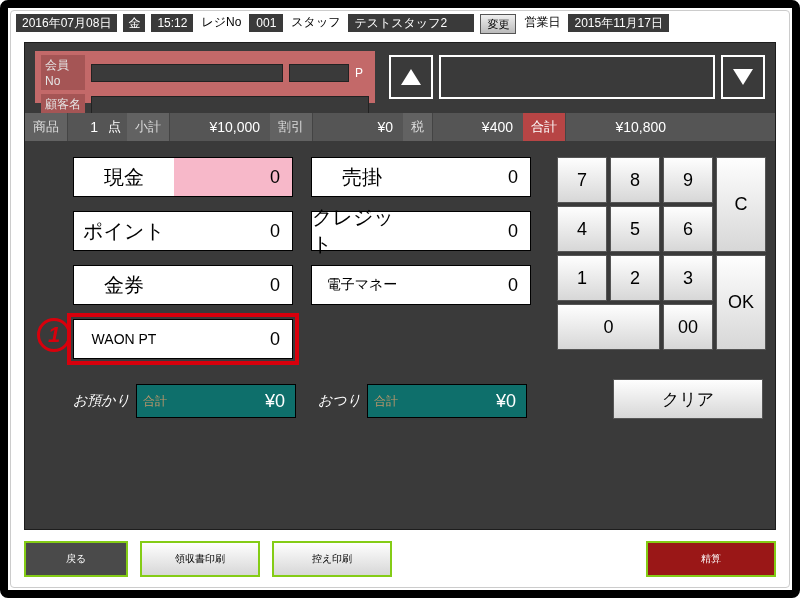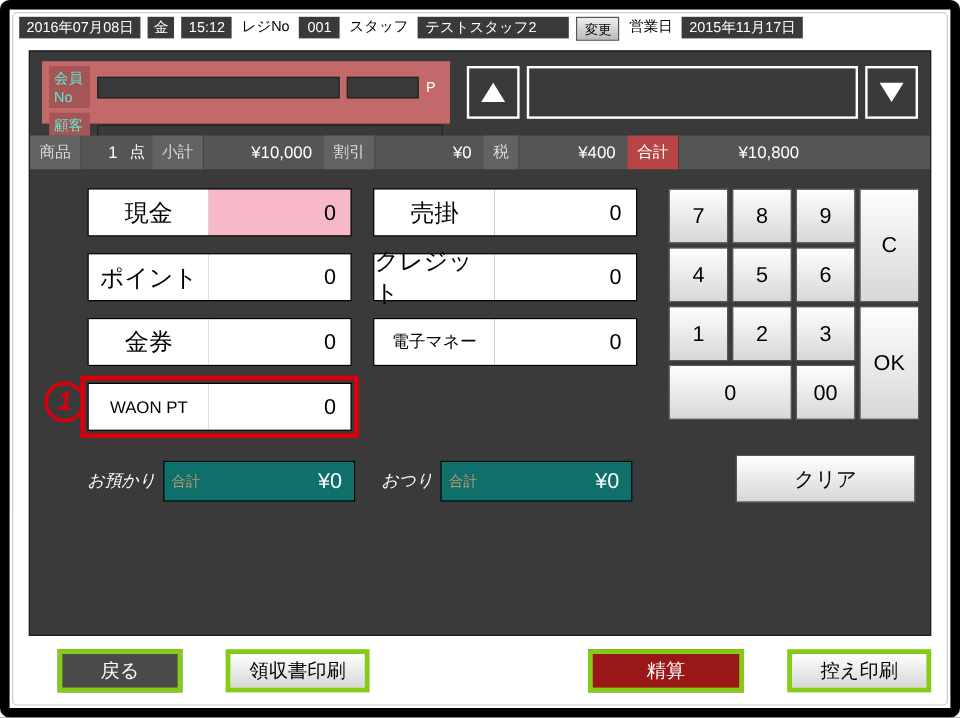--- a/index.html
+++ b/index.html
@@ -12,21 +12,21 @@
   .tb-field { background: #3a3a3a; color: #fff; padding: 2px 6px; height:18px; display:flex; align-items:center; }
   .tb-label { padding: 0 2px; }
   .tb-btn { background: linear-gradient(#eee,#bbb); border:1px solid #555; font-size:11px; padding:1px 6px; cursor:pointer; }
 
   
   .main-panel { position: absolute; left: 16px; right: 16px; top: 34px; bottom: 60px; background: #3a3a3a; border:1px solid #1d1d1d; }
 
   
   .member-box { position:absolute; left:10px; top:8px; width:340px; height:52px; background:#c36969; padding:4px 6px; display:flex; flex-direction:column; gap:4px; }
   .member-row { display:flex; align-items:center; gap:6px; font-size:12px; color:#fff; }
-  .member-row .mlabel { width:34px; background:#a55555; color:#5eead4; padding:2px 4px; }
+  .member-row .mlabel { width:44px; background:#a55555; color:#e5e5e5; padding:2px 4px; }
   .member-row input { height:18px; border:1px solid #222; background:#3a3a3a; flex:1; padding:0 4px; color:#fff; }
   .member-row .m2 { width:60px; flex:none; }
   .member-row .mP { color:#fff; width:14px; }
 
   .arrow-btn { position:absolute; top:12px; width:44px; height:44px; background:#3a3a3a; border:2px solid #fff; display:flex; align-items:center; justify-content:center; cursor:pointer; }
   .arrow-btn.up { left:364px; }
   .arrow-btn.down { right:10px; }
   .tri-up { width:0; height:0; border-left:10px solid transparent; border-right:10px solid transparent; border-bottom:16px solid #fff; }
   .tri-down { width:0; height:0; border-left:10px solid transparent; border-right:10px solid transparent; border-top:16px solid #fff; }
   .list-area { position:absolute; left:414px; top:12px; right:60px; height:44px; border:2px solid #fff; background:#3a3a3a; }
@@ -61,21 +61,21 @@
   .kp-grid { display:grid; grid-template-columns: 50px 50px 50px 50px; grid-auto-rows:46px; gap:3px; }
   .kp-btn { background:linear-gradient(#fefefe,#d7d7d7); border:1px solid #555; display:flex; align-items:center; justify-content:center; font-size:18px; cursor:pointer; }
   .kp-C { grid-column:4; grid-row:1 / span 2; }
   .kp-OK { grid-column:4; grid-row:3 / span 2; }
   .kp-0 { grid-column:1 / span 2; grid-row:4; }
   .kp-00 { grid-column:3; grid-row:4; }
   .clear-btn { position:absolute; right:12px; top:336px; width:150px; height:40px; background:linear-gradient(#fefefe,#d7d7d7); border:1px solid #555; display:flex; align-items:center; justify-content:center; font-size:17px; cursor:pointer; }
 
   
   .bottom-bar { position:absolute; left:16px; right:16px; bottom:12px; height:38px; display:flex; gap:12px; align-items:center; }
-  .bb-btn { height:36px; border:4px solid #84cc16; background:linear-gradient(#fefefe,#d7d7d7); display:flex; align-items:center; justify-content:center; font-size:16px; cursor:pointer; padding:0 14px;margin-left:24px; }
+  .bb-btn { height:36px; border:2px solid #84cc16; background:linear-gradient(#fefefe,#d7d7d7); display:flex; align-items:center; justify-content:center; font-size:10px; cursor:pointer; padding:0 14px; }
   .bb-btn.dark { background:#4a4a4a; color:#fff; width:104px; }
   .bb-btn.red { background:#9a1717; color:#fff; width:130px; margin-left:auto; }
   .bb-btn.std { width:120px; }
 </style>
 </head>
 <body>
 
 <div class="frame">
 
   <div class="topbar">
@@ -203,17 +203,17 @@
         <div class="kp-btn kp-00">00</div>
       </div>
     </div>
     <div class="clear-btn">クリア</div>
 
   </div>
 
   <div class="bottom-bar">
     <div class="bb-btn dark">戻る</div>
     <div class="bb-btn std">領収書印刷</div>
+    <div class="bb-btn std">控え印刷</div>
     <div class="bb-btn red">精算</div>
-    <div class="bb-btn std">控え印刷</div>
   </div>
 
 </div>
 
 </body></html>

